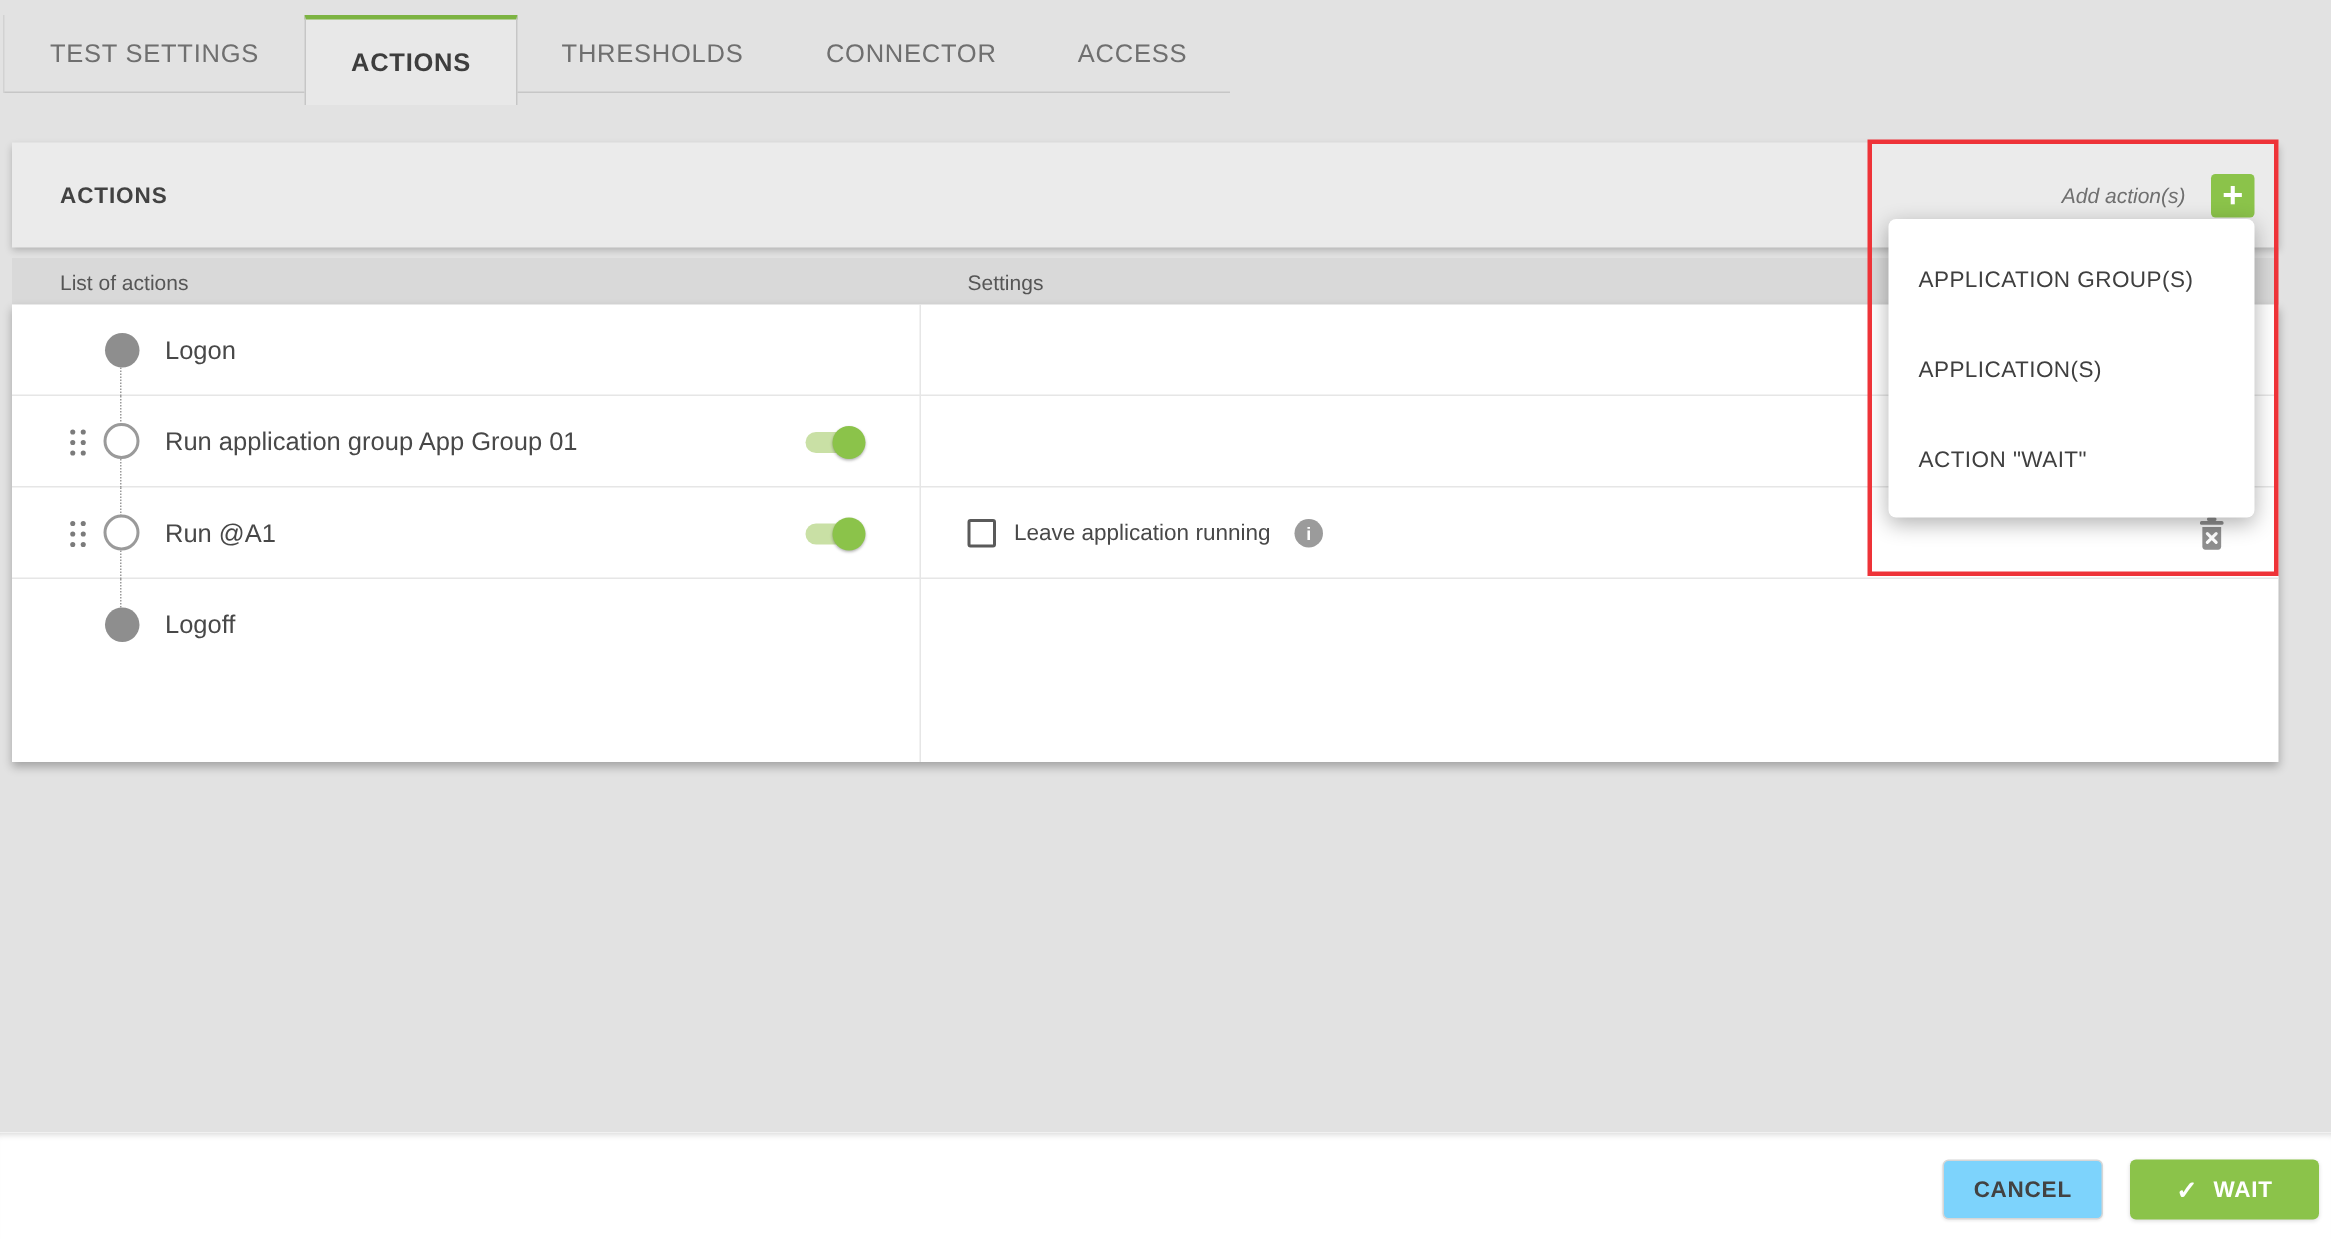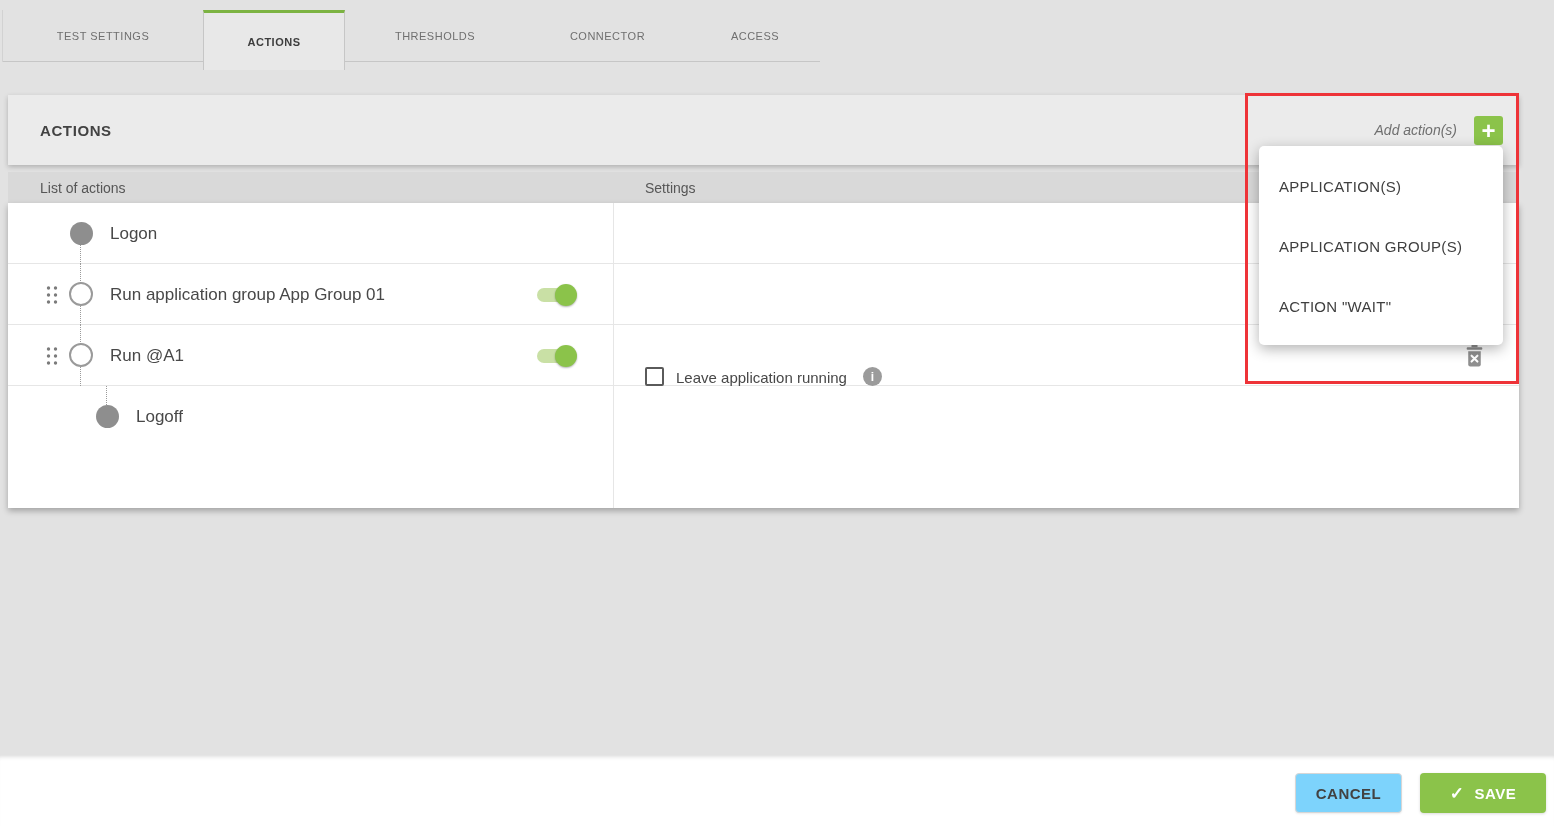--- a/index.html
+++ b/index.html
@@ -4,21 +4,21 @@
 <style>
   * { margin:0; padding:0; box-sizing:border-box; }
   html,body { width:1554px; height:826px; }
   body { font-family:"Liberation Sans", sans-serif; background:#ffffff; }
   .page { position:relative; width:1554px; height:826px; background:#e2e2e2; overflow:hidden; }
 
   
   .tabbar { position:absolute; left:2px; top:10px; width:818px; height:52px;
             border-bottom:1px solid #c6c6c6; display:flex; align-items:flex-start; }
   .tab { height:52px; display:flex; align-items:center; justify-content:center;
-         font-size:11px; letter-spacing:.5px; color:#6f6f6f; cursor:pointer; }
+         font-size:17px; letter-spacing:.5px; color:#6f6f6f; cursor:pointer; }
   .tab.t0 { width:201px; border-left:1px solid #d2d2d2; }
   .tab.t1 { width:142px; }
   .tab.t2 { width:180px; }
   .tab.t3 { width:165px; }
   .tab.t4 { width:130px; }
   .tab.active { height:60px; background:#e8e8e8; border-top:3px solid #7cb342;
                 border-left:1px solid #c6c6c6; border-right:1px solid #c6c6c6;
                 color:#3d3d3d; font-weight:bold; z-index:2; }
 
   
@@ -38,38 +38,38 @@
                     font-size:14px; color:#565656; }
   .col-header .c2 { position:absolute; left:637px; top:0; height:31px; display:flex; align-items:center;
                     font-size:14px; color:#565656; }
 
   
   .rows { position:absolute; left:8px; top:203px; width:1511px; height:305px; background:#ffffff;
           box-shadow:0 3px 6px rgba(0,0,0,.28); }
   .rows .vdivider { position:absolute; left:605px; top:0; height:305px; width:0;
                     border-left:1px solid #e6e6e6; }
   .row { position:relative; height:61px; border-bottom:1px solid #e6e6e6; }
-  .row:last-child { border-bottom:none;margin-left:26px; }
+  .row:last-child { border-bottom:none; }
   .tl { position:absolute; left:72px; width:0; border-left:1px dotted #9a9a9a; }
   .tl.full { top:0; height:61px; }
   .tl.bottom-half { top:31px; height:30px; }
   .tl.top-half { top:0; height:31px; }
   .marker-filled { position:absolute; left:62px; top:19px; width:23px; height:23px; border-radius:50%;
                    background:#8e8e8e; z-index:1; }
   .marker-hollow { position:absolute; left:61px; top:18px; width:24px; height:24px; border-radius:50%;
                    background:#ffffff; border:2px solid #9a9a9a; z-index:1; }
   .drag-handle { position:absolute; left:37px; top:21px; width:14px; height:20px; cursor:grab; }
   .row-label { position:absolute; left:102px; top:0; height:61px; display:flex; align-items:center;
                font-size:17px; color:#484848; }
   .toggle { position:absolute; left:529px; top:20px; width:42px; height:22px; cursor:pointer; }
   .toggle .track { position:absolute; left:0; top:4px; width:36px; height:14px; border-radius:7px;
                    background:#c9e0a5; }
   .toggle .knob { position:absolute; left:18px; top:0; width:22px; height:22px; border-radius:50%;
                   background:#8bc34a; box-shadow:0 1px 2px rgba(0,0,0,.3); }
-  .settings-cell { position:absolute; left:637px; top:0; height:61px; display:flex; align-items:flex-end; }
+  .settings-cell { position:absolute; left:637px; top:0; height:61px; display:flex; align-items:center; }
   .checkbox { width:19px; height:19px; border:2px solid #5a5a5a; border-radius:2px; background:#ffffff;
               cursor:pointer; }
   .cb-label { margin-left:12px; font-size:15px; color:#484848; }
   .info-icon { margin-left:16px; width:19px; height:19px; border-radius:50%; background:#9b9b9b;
                color:#ffffff; font-size:12px; font-weight:bold; display:flex; align-items:center;
                justify-content:center; cursor:pointer; }
   .trash-btn { position:absolute; left:1456px; top:19px; width:21px; height:23px; border:none;
                background:transparent; padding:0; cursor:pointer; }
 
   
@@ -194,28 +194,28 @@
     </div>
 
     <div class="row">
       <div class="tl top-half"></div>
       <div class="marker-filled"></div>
       <div class="row-label">Logoff</div>
     </div>
   </div>
 
   <div class="dropdown">
+    <div class="item">APPLICATION GROUP(S)</div>
     <div class="item">APPLICATION(S)</div>
-    <div class="item">APPLICATION GROUP(S)</div>
     <div class="item">ACTION "WAIT"</div>
   </div>
 
   <div class="highlight-rect"></div>
 
   <div class="footer">
     <button class="cancel-btn">CANCEL</button>
     <button class="save-btn">
       <span class="chk">✓</span>
-      <span>SAVE</span>
+      <span>WAIT</span>
     </button>
   </div>
 
 </div>
 
 </body></html>

